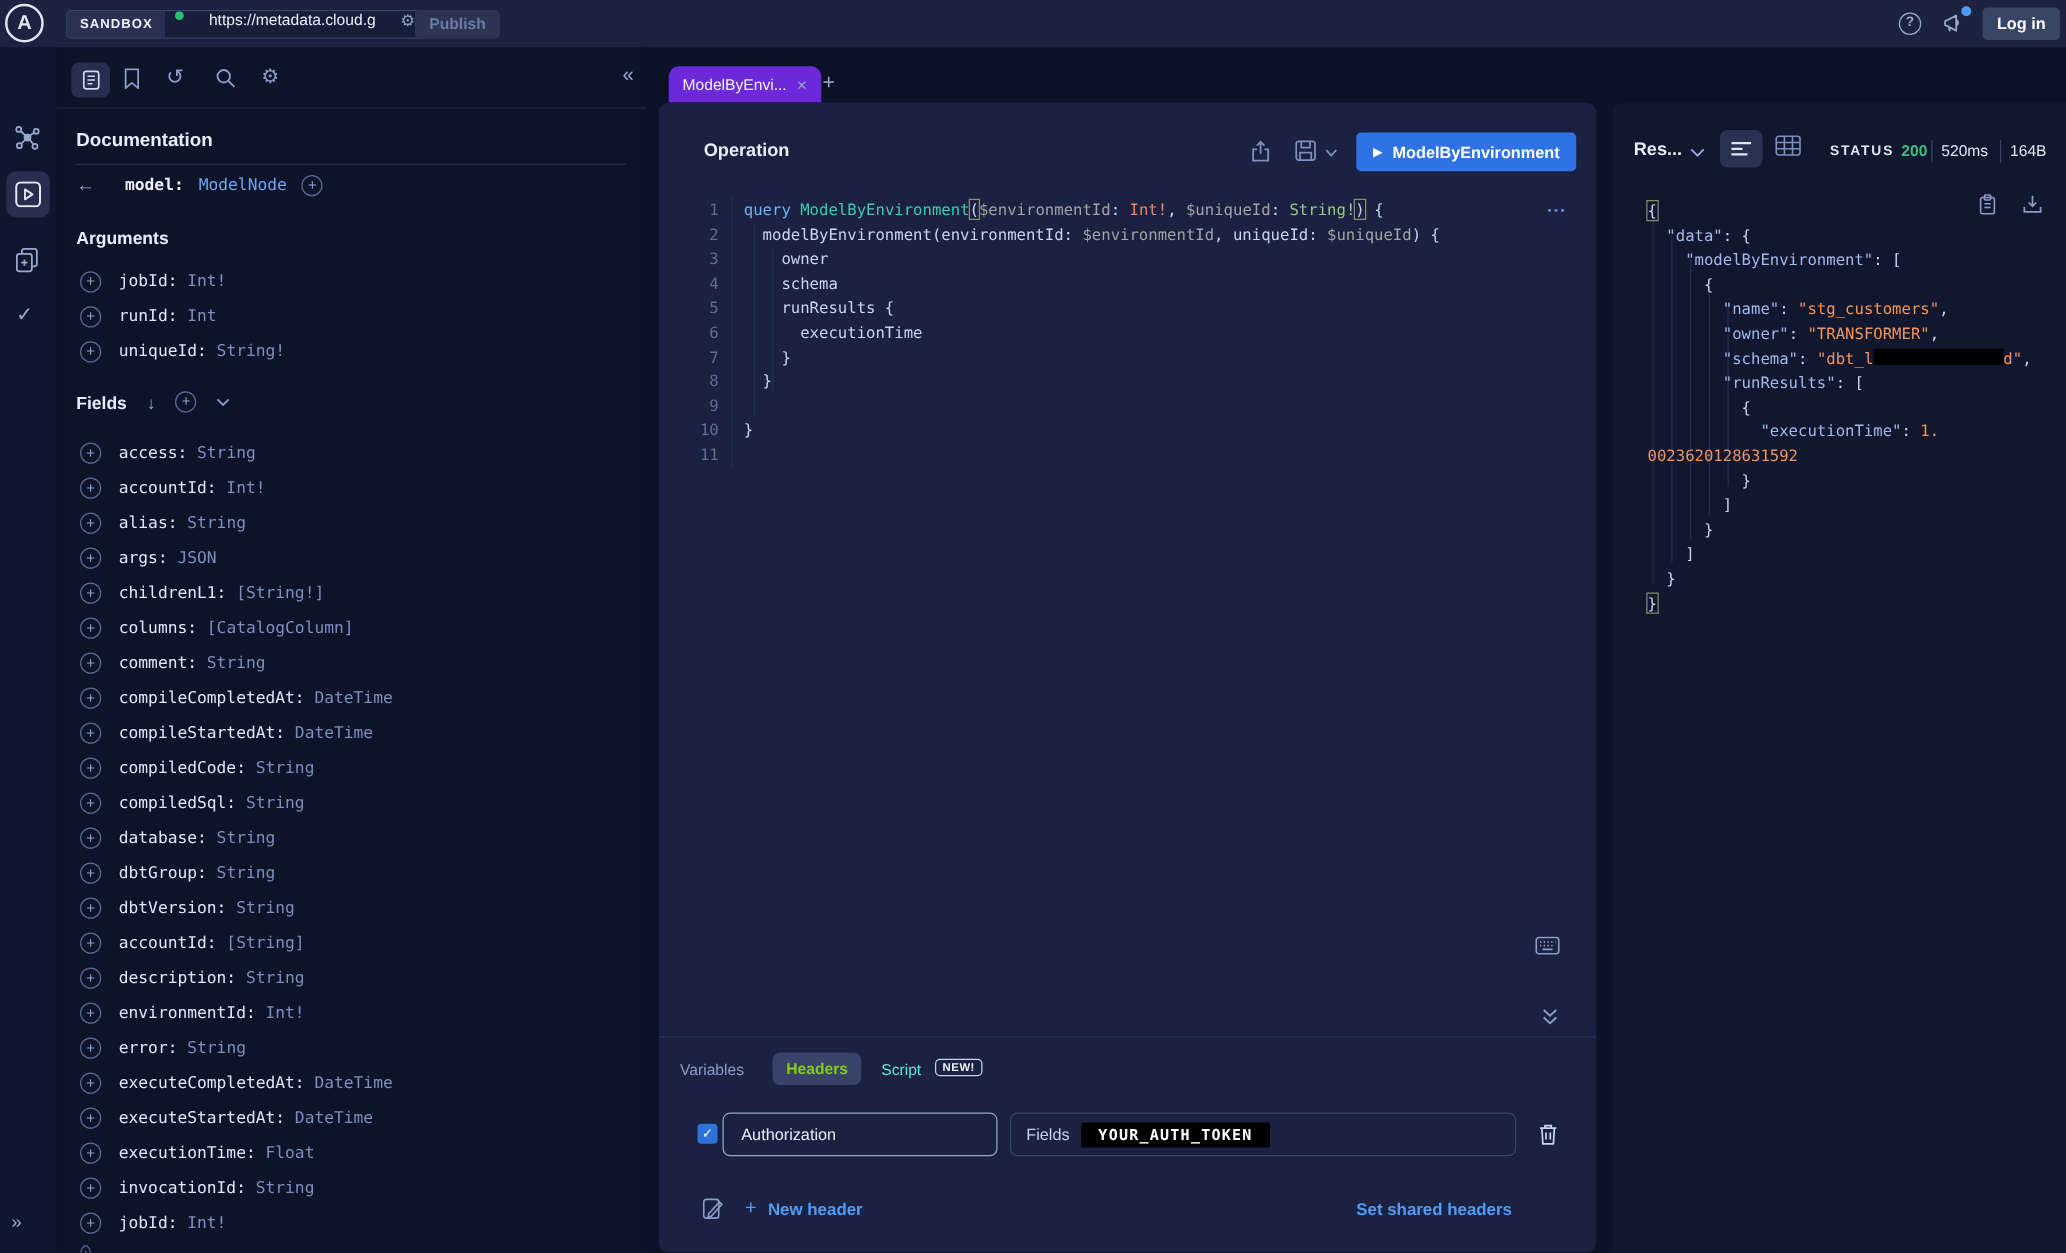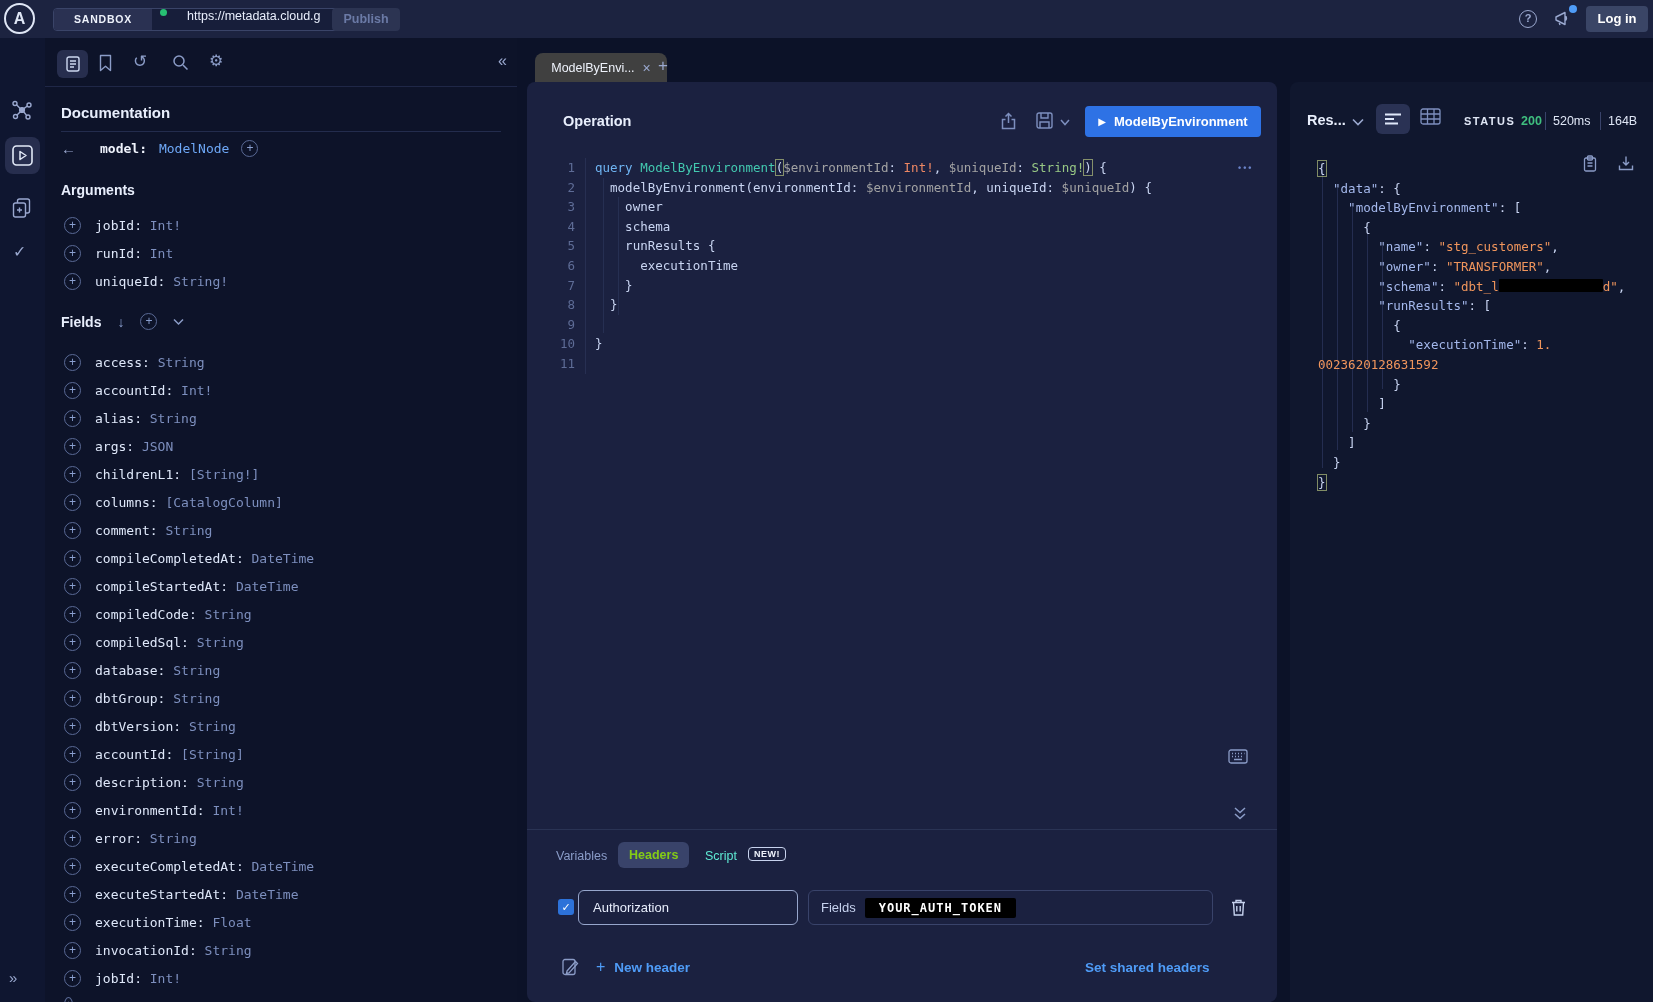--- a/index.html
+++ b/index.html
@@ -3,21 +3,21 @@
 <meta charset="utf-8">
 <style>
   * { margin:0; padding:0; box-sizing:border-box; }
   html,body { width:1653px; height:1002px; overflow:hidden; }
   body { position:relative; background:#0c1228; font-family:"Liberation Sans", sans-serif; color:#e8eefc; }
 
   
   #topbar { position:absolute; left:0; top:0; width:1653px; height:38px; background:#1c2340; }
   #logo { position:absolute; left:4px; top:3px; width:31px; height:31px; border:2px solid #dfe6f5; border-radius:50%; display:flex; align-items:center; justify-content:center; font-weight:bold; font-size:16px; color:#dfe6f5; }
   #sandbox-group { position:absolute; left:53px; top:8px; height:23px; display:flex; border:1px solid #3a4468; border-radius:4px; overflow:hidden; }
-  #sandbox-label { background:#2a3152; padding:0 20px; font-size:10.5px; font-weight:bold; letter-spacing:.8px; line-height:21px; color:#eef2fb; }
+  #sandbox-label { background:#2a3152; padding:0 10px; font-size:10.5px; font-weight:bold; letter-spacing:.8px; line-height:21px; color:#eef2fb; }
   #url-seg { display:flex; align-items:flex-start; gap:20px; padding:0 8px; background:#171e3a; width:208px; }
   #conn-dot { width:7px; height:7px; border-radius:50%; background:#27c073; flex:0 0 auto; }
   #url-text { font-size:12.5px; color:#e8eefc; white-space:nowrap; overflow:hidden; width:158px; }
   #url-gear { font-size:13px; color:#8b9cc7; }
   #publish-btn { position:absolute; left:332px; top:8px; width:68px; height:23px; background:#2c3452; border-radius:4px; text-align:center; line-height:23px; font-size:12.5px; font-weight:bold; color:#6b7aa6; }
   #help-icon { position:absolute; left:1519px; top:10px; width:18px; height:18px; border:1.5px solid #9aa8cf; border-radius:50%; color:#9aa8cf; font-size:11px; font-weight:bold; text-align:center; line-height:15px; }
   #megaphone { position:absolute; left:1553px; top:9px; }
   #notif-dot { position:absolute; left:1569px; top:5px; width:8px; height:8px; border-radius:50%; background:#4f9cf7; }
   #login-btn { position:absolute; left:1586px; top:6px; width:62px; height:26px; background:#3a4566; border-radius:4px; color:#fff; font-size:13px; font-weight:bold; text-align:center; line-height:26px; }
 
@@ -47,21 +47,21 @@
   #fields-sort { color:#8ba0d0; font-size:14px; }
   #fields-list { position:absolute; left:19px; top:313px; }
   .doc-row { display:flex; align-items:center; gap:14px; height:22px; margin-bottom:6px; }
   .plus-circle { width:17px; height:17px; border:1px solid #5a6a96; border-radius:50%; color:#8ba0d0; font-size:12px; line-height:15px; text-align:center; flex:0 0 auto; }
   .row-text { font-family:"DejaVu Sans Mono", monospace; font-size:13px; white-space:pre; }
   .row-name { color:#dfe8fa; }
   .row-type { color:#7d8fbe; }
   #partial-row { position:absolute; left:19px; top:957px; }
 
   
-  #tab { position:absolute; left:535px; top:53px; width:132px; height:29px; background:#404040; border-radius:8px 8px 0 0; display:flex; align-items:center; gap:8px; padding:0 11px;justify-content:center; }
+  #tab { position:absolute; left:535px; top:53px; width:122px; height:29px; background:#6d28d9; border-radius:8px 8px 0 0; display:flex; align-items:center; gap:8px; padding:0 11px; }
   #tab-title { font-size:12.5px; color:#eef2fb; white-space:nowrap; }
   #tab-close { color:#9aa8cf; font-size:14px; }
   #new-tab { position:absolute; left:658px; top:56px; font-size:17px; color:#9aa8cf; }
   #op-card { position:absolute; left:527px; top:82px; width:750px; height:920px; background:#1b2140; border-radius:8px; }
   #op-title { position:absolute; left:563px; top:113px; font-size:14.5px; font-weight:bold; }
   #share-icon { position:absolute; left:1000px; top:112px; }
   #save-icon { position:absolute; left:1036px; top:112px; }
   #save-caret { position:absolute; left:1060px; top:119px; }
   #run-btn { position:absolute; left:1085px; top:106px; width:176px; height:31px; background:#2e72e5; border-radius:4px; display:flex; align-items:center; justify-content:center; gap:8px; }
   #run-play { font-size:10px; color:#fff; }
@@ -81,21 +81,21 @@
   .tk-str { color:#f0955c; }
   .tk-num { color:#f0955c; }
   .tk-bm { color:#c9d5f2; border:1px solid rgba(190,205,130,.65); margin:-1px; }
   .tk-redact { display:inline-block; width:104px; height:13px; background:#000; border-radius:1px; vertical-align:-1px; }
   #editor-dots { position:absolute; left:1238px; top:163px; color:#6b83c9; font-size:9px; letter-spacing:2px; font-weight:bold; }
   #kbd-icon { position:absolute; left:1228px; top:749px; }
   #card-divider { position:absolute; left:527px; top:829px; width:750px; border-top:1px solid #2a3354; }
   #collapse-chevrons { position:absolute; left:1233px; top:806px; }
 
   
-  #vh-variables { position:absolute; left:556px; top:849px; font-size:12.5px; color:#8a9cc8; }
+  #vh-variables { position:absolute; left:544px; top:849px; font-size:12.5px; color:#8a9cc8; }
   #vh-headers { position:absolute; left:618px; top:842px; height:26px; padding:0 11px; background:#39436a; border-radius:6px; font-size:12.5px; font-weight:bold; color:#84cc16; line-height:26px; }
   #vh-script { position:absolute; left:705px; top:849px; font-size:12.5px; color:#5eead4; }
   #new-badge { position:absolute; left:748px; top:847px; border:1.5px solid #c8d3ee; border-radius:4px; padding:1px 5px; font-size:9px; font-weight:bold; letter-spacing:.5px; color:#eef2fb; }
   #hdr-checkbox { position:absolute; left:558px; top:899px; width:16px; height:16px; background:#2d72d9; border-radius:3px; color:#fff; font-size:11px; text-align:center; line-height:16px; }
   #hdr-key-input { position:absolute; left:578px; top:890px; width:220px; height:35px; border:1px solid #97a6cc; border-radius:6px; font-size:13px; color:#e8eefc; line-height:33px; padding-left:14px; }
   #hdr-val-input { position:absolute; left:808px; top:890px; width:405px; height:35px; border:1px solid #39436a; border-radius:6px; background:#1b2140; display:flex; align-items:center; gap:9px; padding-left:12px; }
   #hdr-val-prefix { font-size:13px; color:#c6d2ee; }
   #hdr-val-token { background:#000; border-radius:2px; padding:3px 14px; font-family:"DejaVu Sans Mono", monospace; font-size:12px; font-weight:bold; letter-spacing:1px; color:#fff; }
   #trash-icon { position:absolute; left:1230px; top:898px; }
   #env-icon { position:absolute; left:562px; top:958px; }

